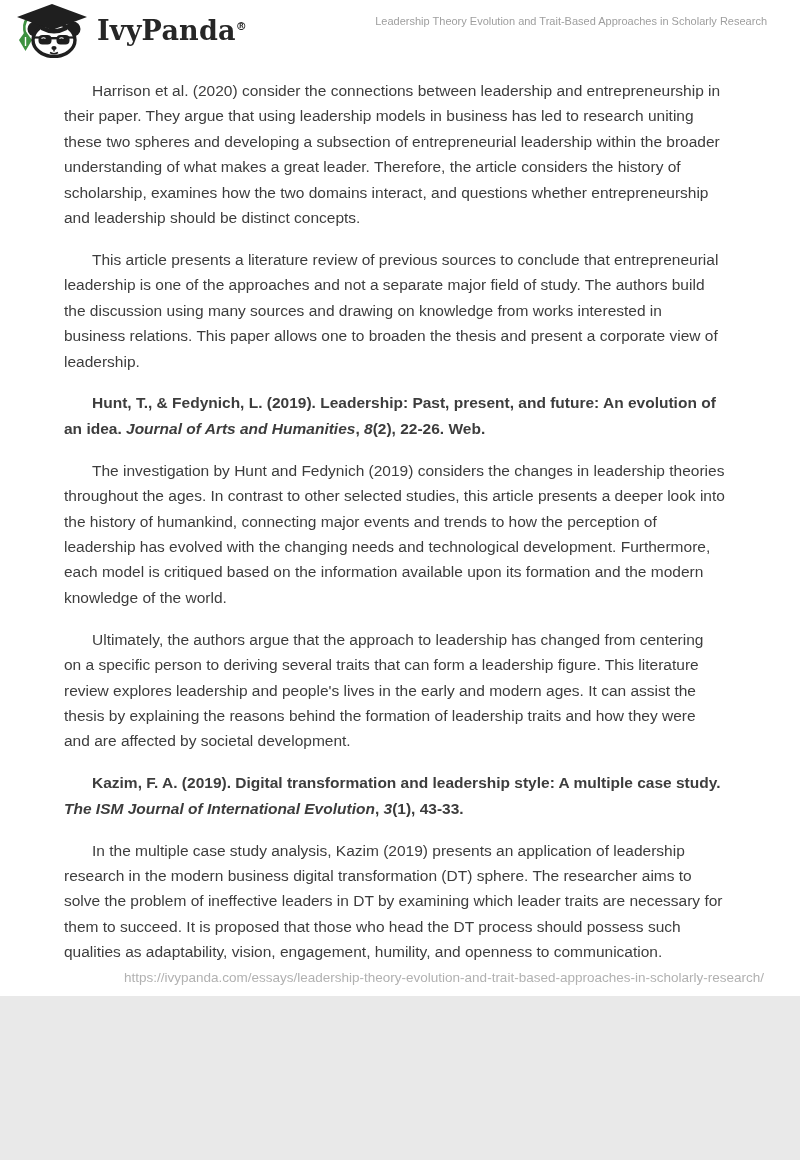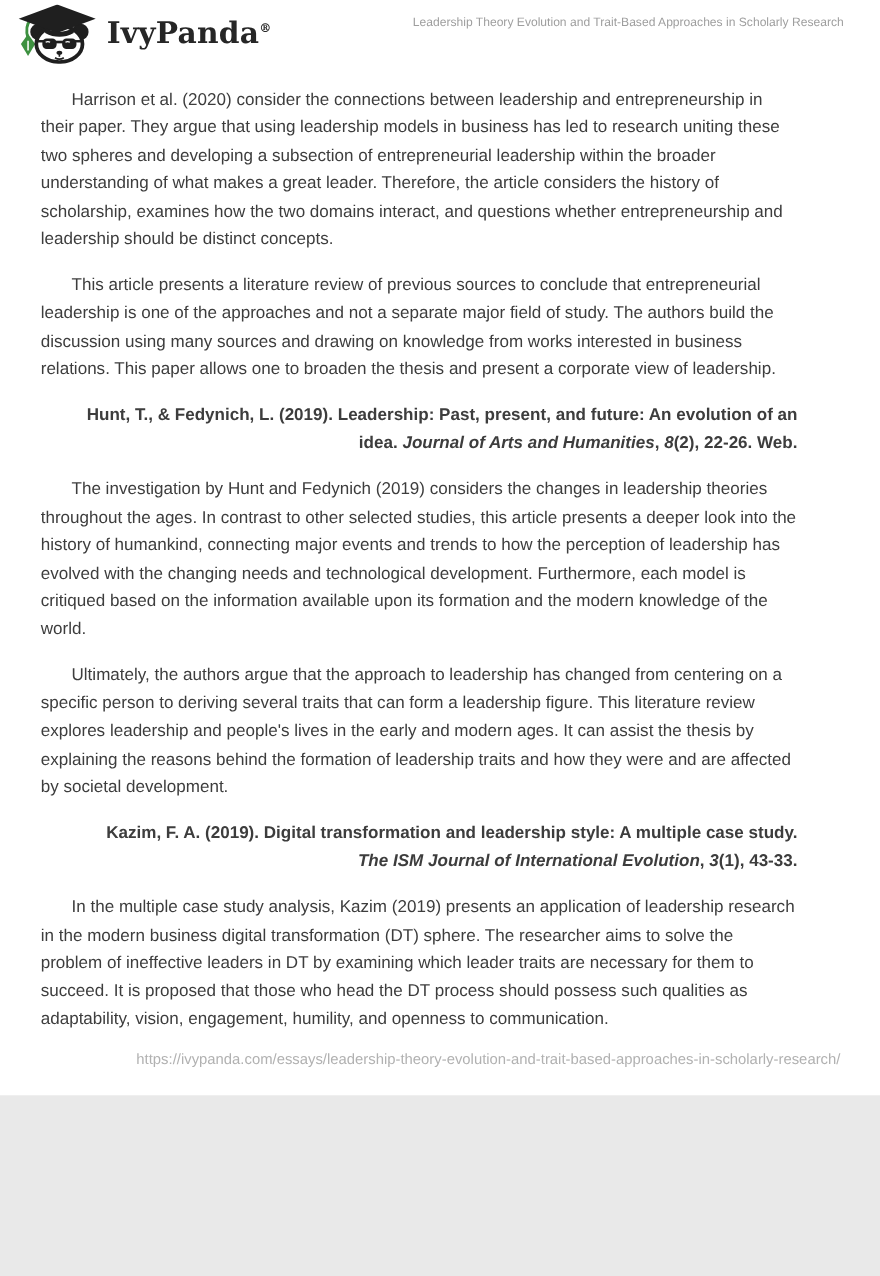--- a/index.html
+++ b/index.html
@@ -46,45 +46,44 @@
   .doc-title {
     margin-left: auto;
     padding-top: 11px;
     font-size: 11px;
     color: #9e9e9e;
     white-space: nowrap;
   }
 
   
   .essay {
-    padding: 20px 75px 0 37px;
+    padding: 20px 75px 0 64px;
     width: 800px;
   }
   .essay p {
     font-size: 15.5px;
     line-height: 25.4px;
     color: #3d3d3d;
     text-indent: 28px;
     margin: 0 0 16.5px 0;
     text-align: left;
   }
   .essay p.ref {
     font-weight: bold;
-    text-align: right;
   }
   .essay p.ref em {
     font-style: italic;
     font-weight: bold;
   }
 
   
   .footer {
     position: absolute;
     right: 36px;
-    bottom: 26px;
+    bottom: 11px;
     font-size: 13.5px;
     color: #b1b1b1;
   }
 </style>
 </head>
 <body>
 
 <div class="page">
 
   <header class="header">

